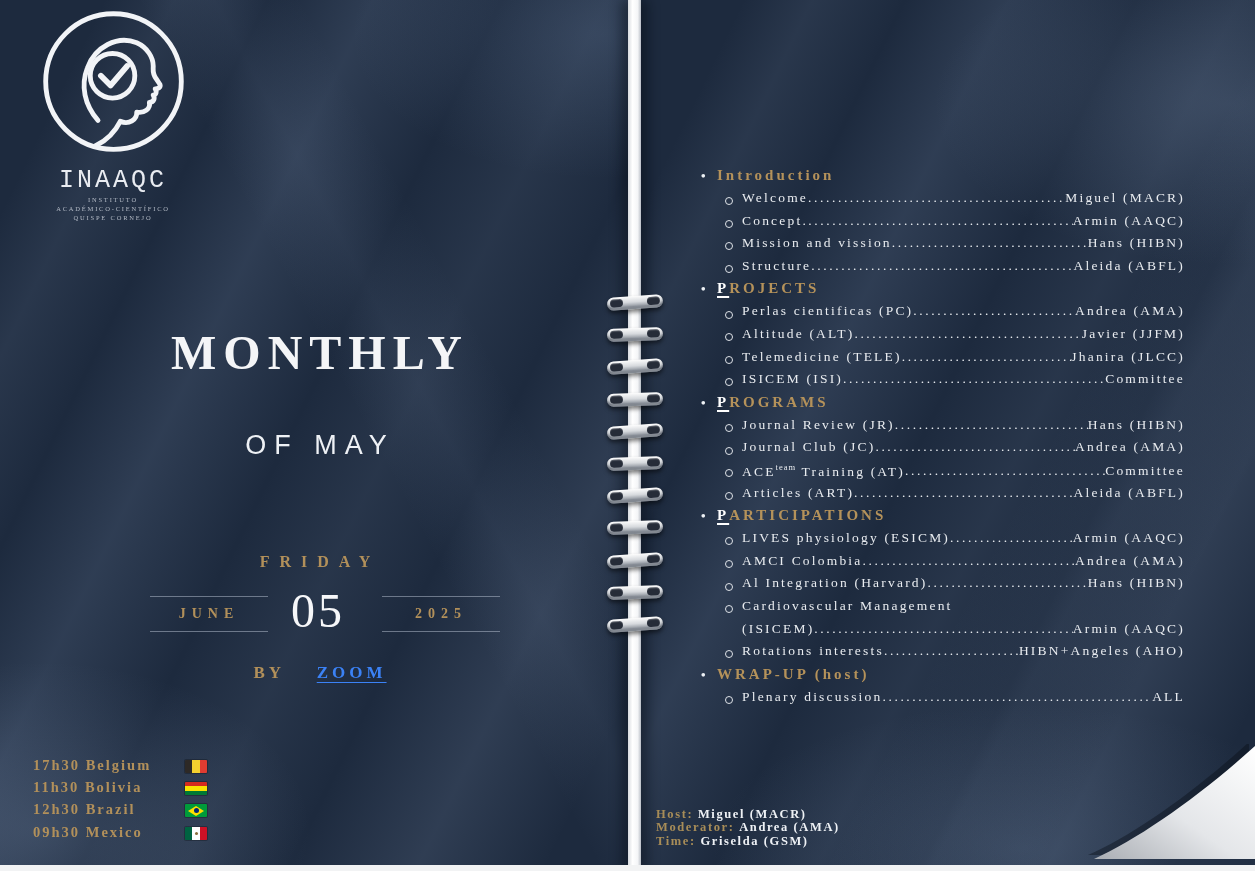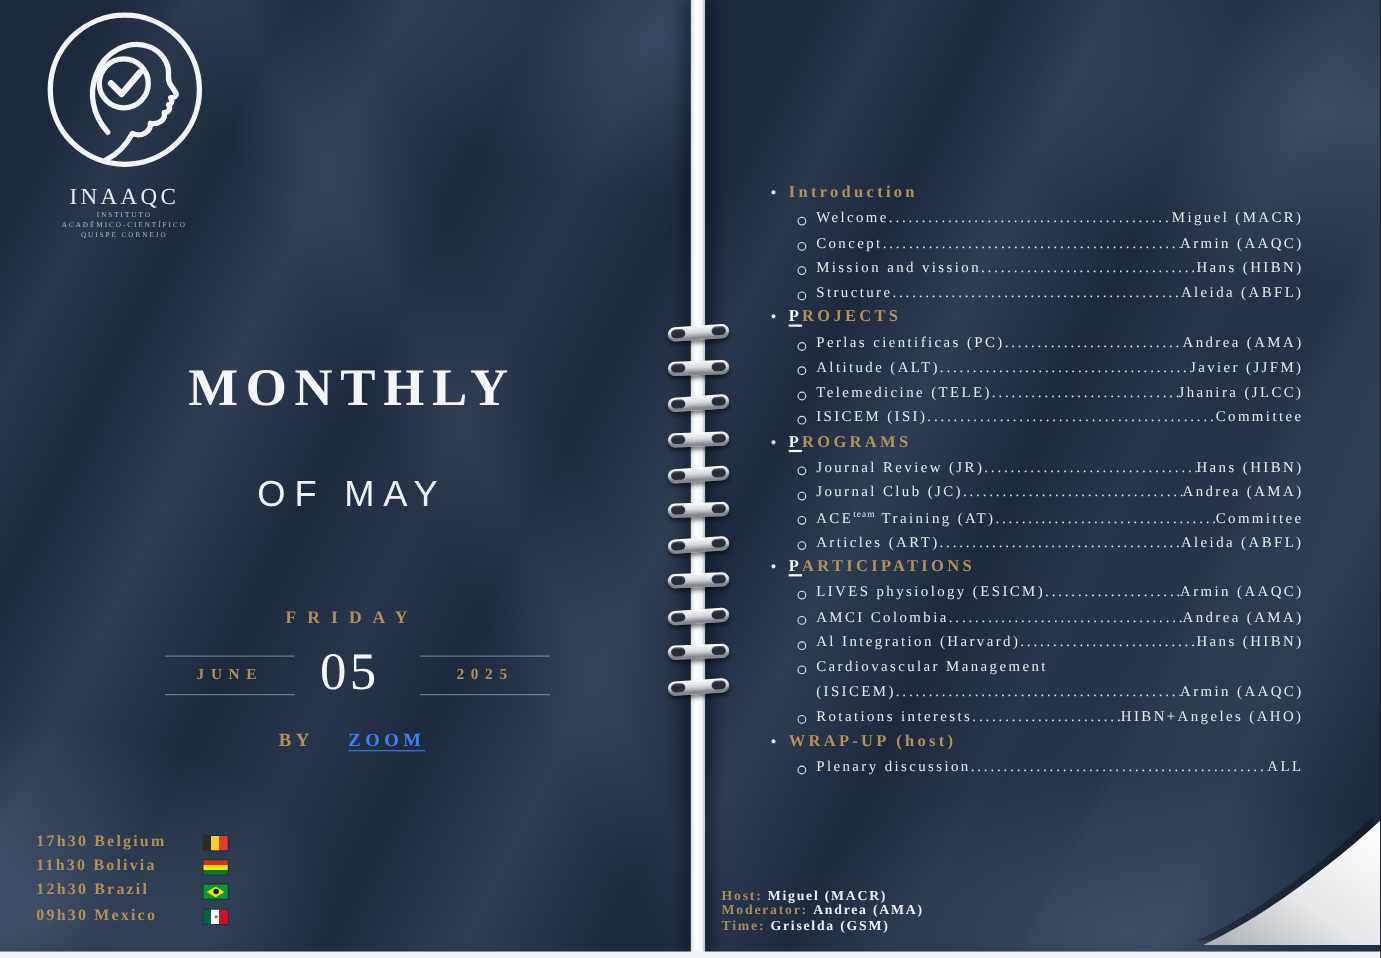--- a/index.html
+++ b/index.html
@@ -56,32 +56,32 @@
     background:#262c38;box-shadow:inset 0 1px 1px rgba(255,255,255,.25);
   }
   .ring::before{left:3px;}
   .ring::after{right:3px;}
 
   .bottom-strip{position:absolute;left:0;bottom:0;width:1255px;height:6px;background:#f2f3f4;z-index:9;}
 
   
   .logo{position:absolute;left:13px;top:4px;width:200px;text-align:center;z-index:2;}
   .logo svg{display:block;margin:0 auto;}
-  .logo-acronym{color:#e9ecf1;font-size:21px;letter-spacing:3px;margin-top:2px;}
+  .logo-acronym{color:#e9ecf1;font-size:25px;letter-spacing:3px;margin-top:2px;font-family:Liberation Mono, monospace;}
   .logo-sub{color:rgba(216,222,231,.78);font-size:6.5px;letter-spacing:1.8px;line-height:9px;}
 
   .kicker{position:absolute;left:64px;top:263px;width:512px;text-align:center;
     color:#c3a778;font-size:17px;letter-spacing:1px;z-index:2;}
   .title-line{position:absolute;left:14px;width:612px;text-align:center;color:#f4f5f7;
     font-weight:700;font-size:48px;letter-spacing:7px;line-height:1;z-index:2;}
   .title-1{top:297px;}
   .title-2{top:364px;}
   .subtitle{position:absolute;left:14px;top:430px;width:612px;text-align:center;color:#eef1f5;
     font-family:"Liberation Sans","DejaVu Sans",sans-serif;font-weight:300;
-    font-size:33px;letter-spacing:8px;z-index:2;}
+    font-size:27px;letter-spacing:8px;z-index:2;}
   .weekday{position:absolute;left:14px;top:553px;width:612px;text-align:center;
     color:#b2905a;font-size:16px;letter-spacing:10px;font-weight:600;z-index:2;}
   .date-side{position:absolute;top:596px;width:118px;text-align:center;z-index:2;
     border-top:1px solid rgba(185,196,212,.5);border-bottom:1px solid rgba(185,196,212,.5);
     color:#b2905a;font-size:14px;letter-spacing:6px;padding:9px 0;font-weight:700;}
   .date-month{left:150px;}
   .date-year{left:382px;}
   .date-day{position:absolute;left:252px;top:583px;width:132px;text-align:center;
     color:#f6f7f9;font-size:48px;letter-spacing:3px;z-index:2;}
   .by-line{position:absolute;left:14px;top:663px;width:612px;text-align:center;

